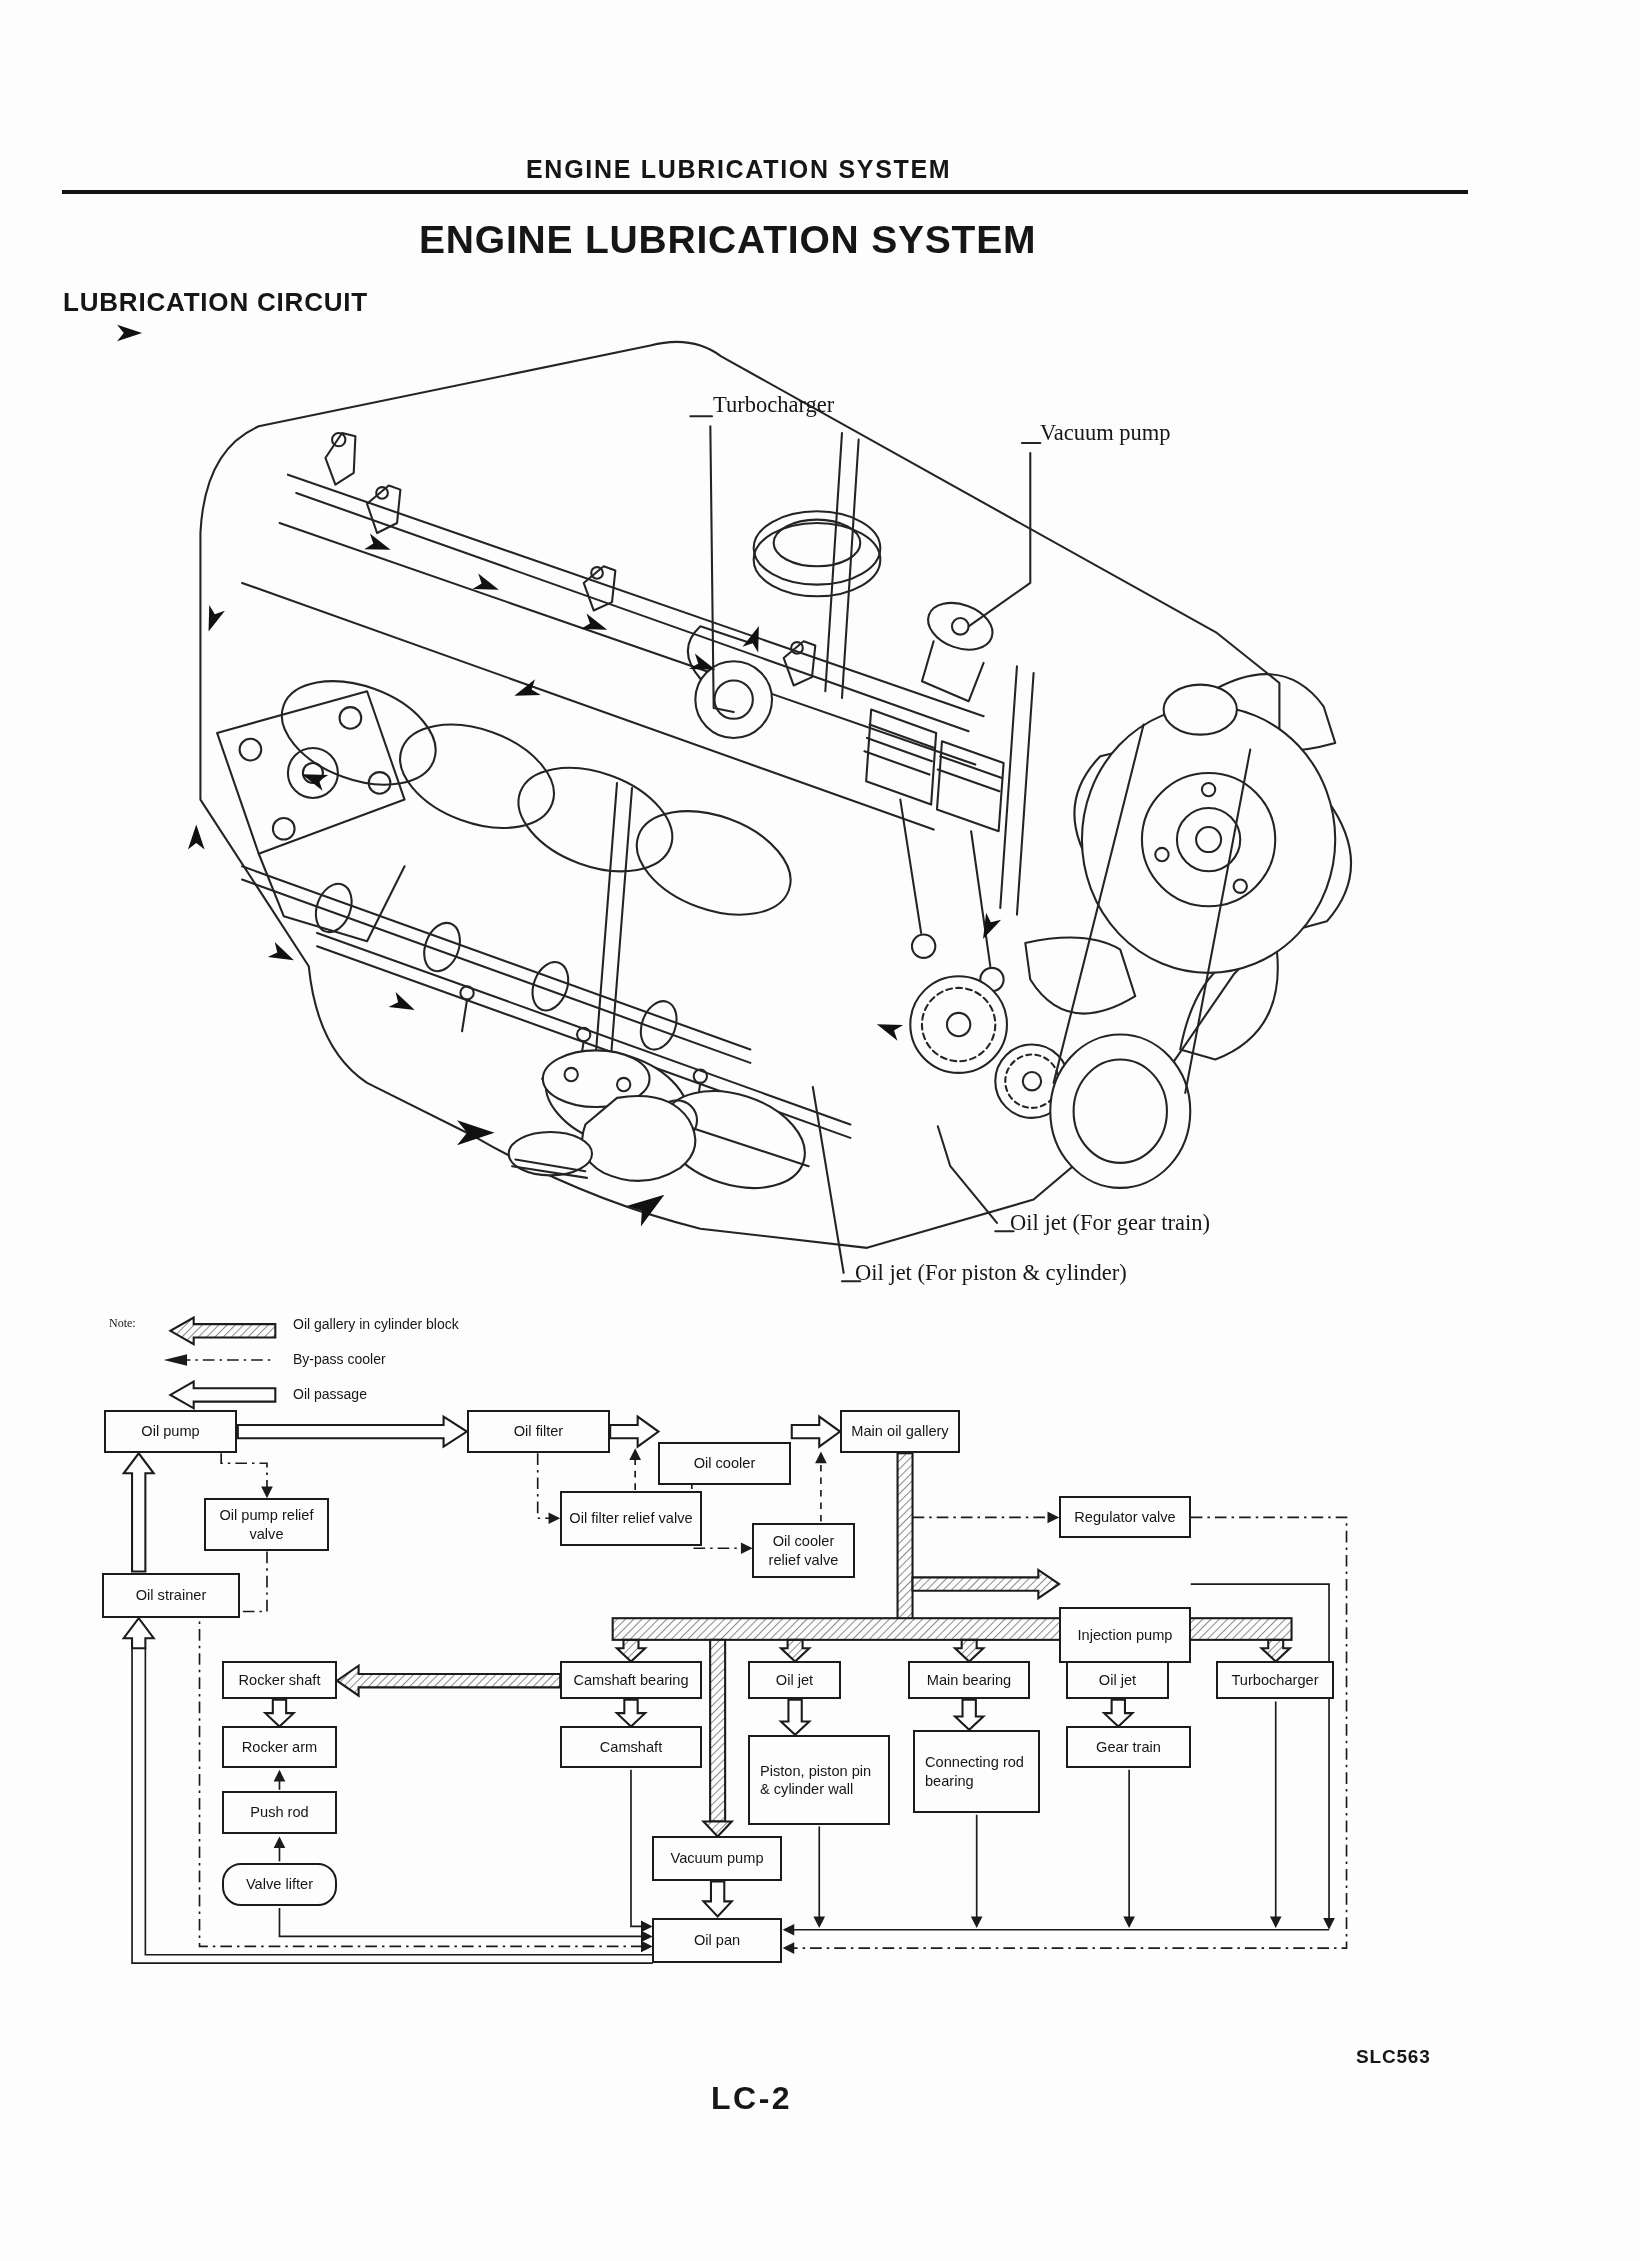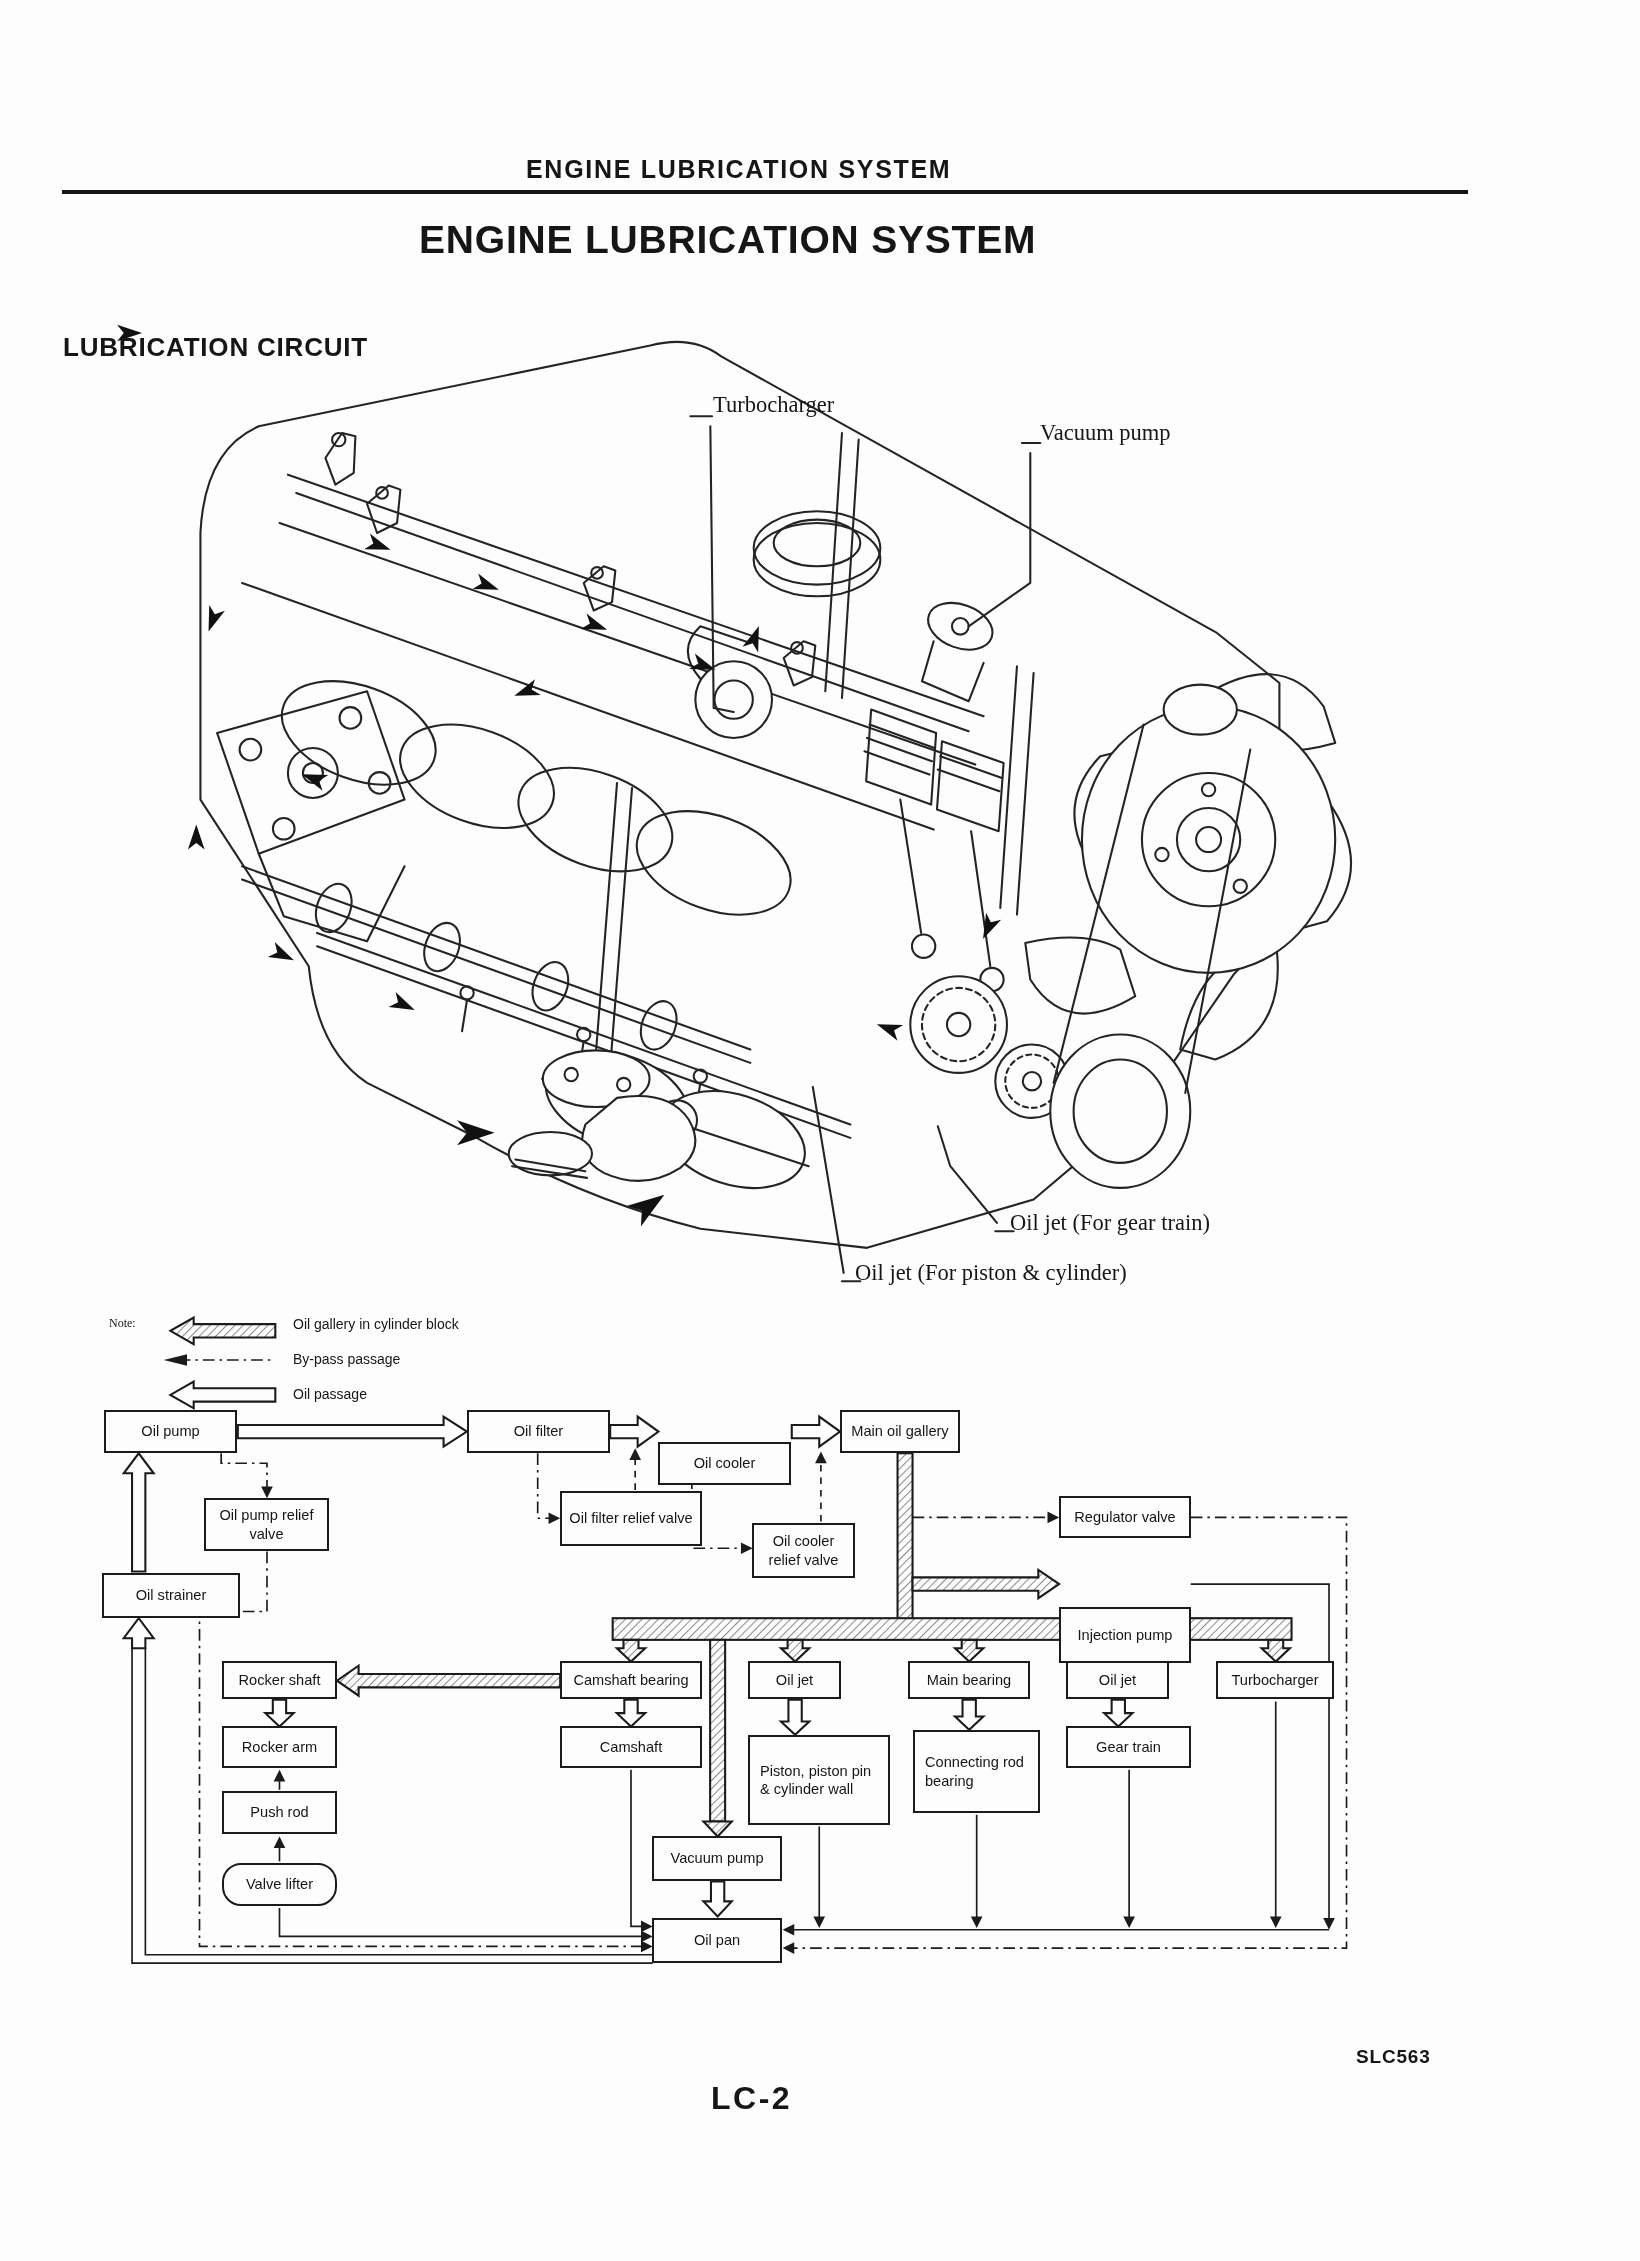--- a/index.html
+++ b/index.html
@@ -2,21 +2,21 @@
 <html style="font-size:13.3px"><head>
 <meta charset="utf-8">
 <style>
   html,body{margin:0;padding:0;background:#e8e8e8;}
   #page{position:relative;width:1641px;height:2261px;background:#fdfdfd;margin:0 auto;
         font-family:"Liberation Sans",sans-serif;color:#161616;overflow:hidden;}
   .abs{position:absolute;}
   #running-head{font-size:25px;font-weight:bold;letter-spacing:1.7px;}
   #top-rule{background:#141414;height:4.2px;}
   #main-title{font-size:39px;font-weight:bold;letter-spacing:0.8px;}
-  #section-heading{font-size:26px;font-weight:bold;letter-spacing:0.8px;margin-top:45px;}
+  #section-heading{font-size:26px;font-weight:bold;letter-spacing:0.8px;}
   .eng-label{font-family:"Liberation Serif",serif;font-size:22.5px;white-space:nowrap;}
   .legend-label{font-size:14px;white-space:nowrap;}
   #note-label{font-size:12px;font-family:Liberation Serif, serif;}
   .fc-box{position:absolute;box-sizing:border-box;border:2.5px solid #1b1b1b;background:#fdfdfd;
           display:flex;align-items:center;justify-content:center;text-align:center;
           font-size:14.6px;line-height:1.25;padding:1.7px 3.3px;}
   .fc-box.left{justify-content:flex-start;text-align:left;padding-left:10px;}
   #figure-code{font-size:19px;font-weight:bold;letter-spacing:0.8px;}
   #page-number{font-size:32px;font-weight:bold;letter-spacing:2.5px;}
   svg{position:absolute;overflow:visible;}
@@ -189,21 +189,21 @@
     </g>
   </svg>
 
   <div class="eng-label abs" style="left:713px;top:392px;">Turbocharger</div>
   <div class="eng-label abs" style="left:1040px;top:420px;">Vacuum pump</div>
   <div class="eng-label abs" style="left:1010px;top:1210px;">Oil jet (For gear train)</div>
   <div class="eng-label abs" style="left:855px;top:1260px;">Oil jet (For piston &amp; cylinder)</div>
 
   <div id="note-label" class="abs" style="left:109px;top:1316px;">Note:</div>
   <div class="legend-label abs" style="left:293px;top:1316px;">Oil gallery in cylinder block</div>
-  <div class="legend-label abs" style="left:293px;top:1351px;">By-pass passage</div>
+  <div class="legend-label abs" style="left:293px;top:1351px;">By-pass cooler</div>
   <div class="legend-label abs" style="left:293px;top:1386px;">Oil passage</div>
 
   <svg class="abs" style="left:0;top:1300px;" width="1641" height="783" viewBox="0 1560 1969 940">
     <defs>
       <pattern id="hatch" width="7" height="7" patternUnits="userSpaceOnUse" patternTransform="rotate(45)">
         <rect width="7" height="7" fill="#fdfdfd"></rect>
         <line x1="0" y1="0" x2="0" y2="7" stroke="#8a8a8a" stroke-width="2.4"></line>
       </pattern>
     </defs>
 

